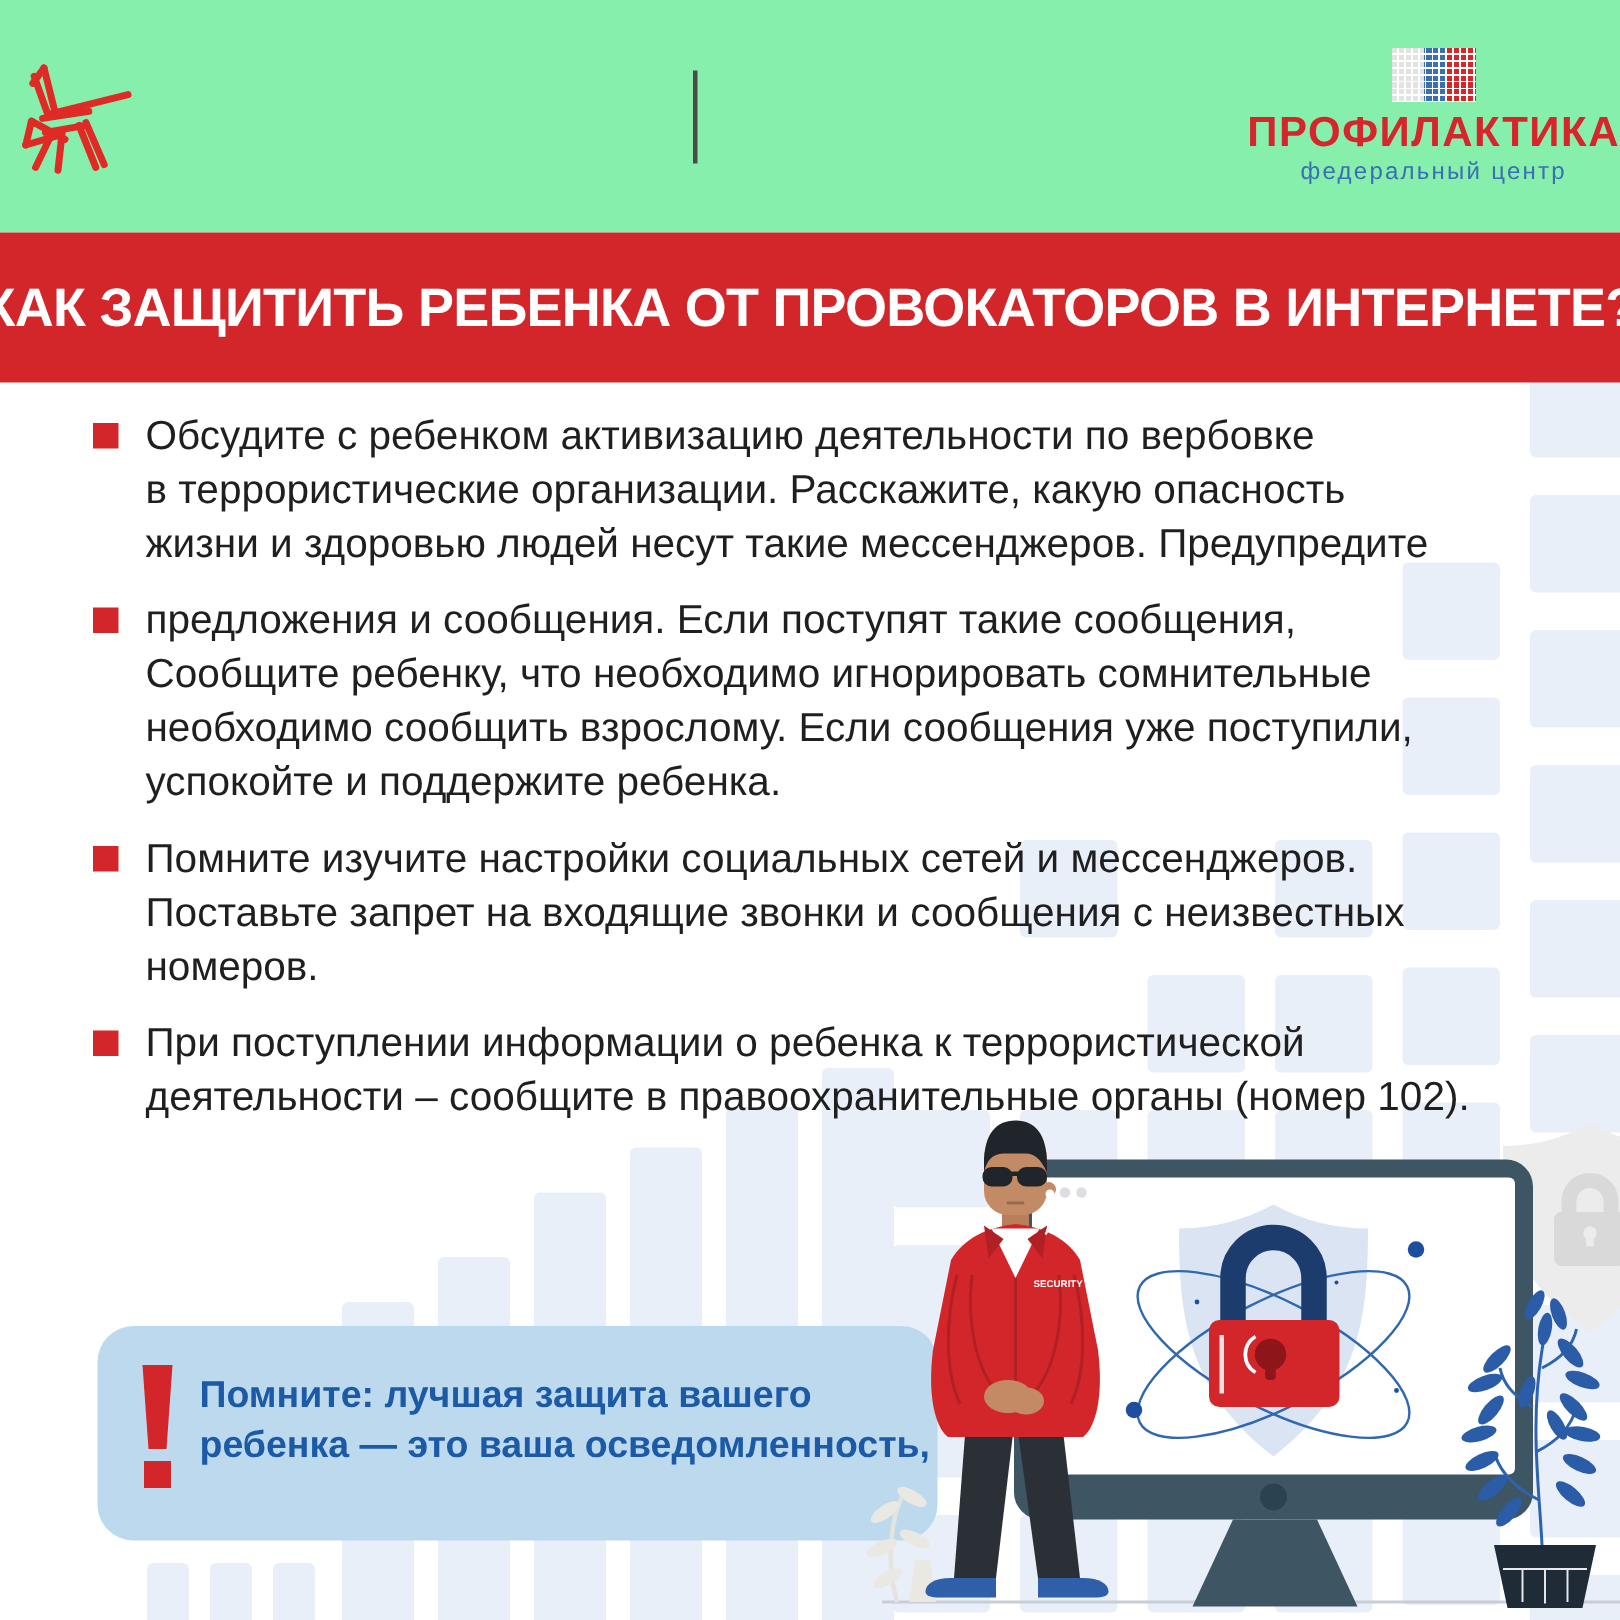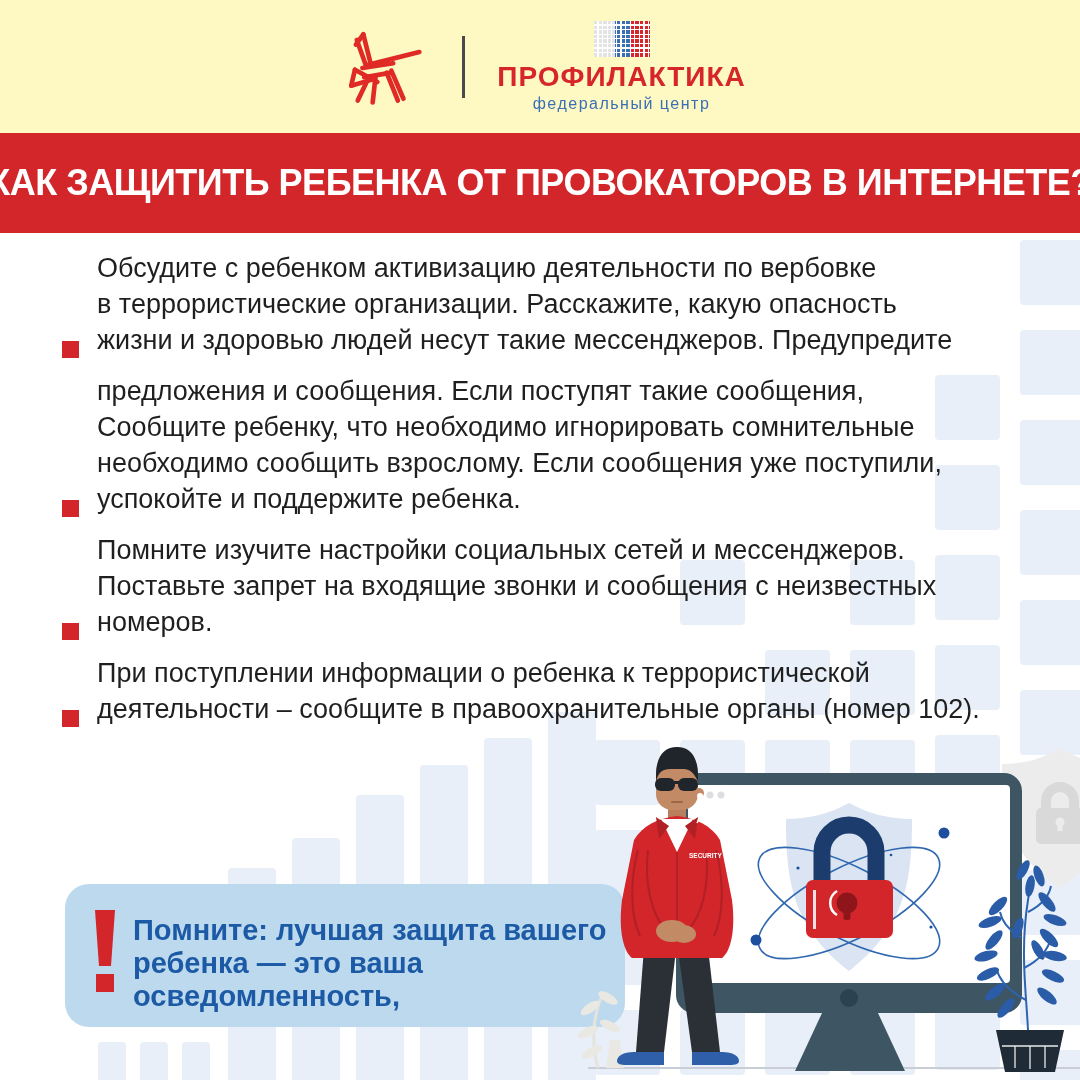--- a/index.html
+++ b/index.html
@@ -5,45 +5,45 @@
   html,body{margin:0;padding:0;}
   body{width:1080px;height:1080px;font-family:"Liberation Sans",sans-serif;}
   .poster{position:relative;width:1080px;height:1080px;background:#ffffff;overflow:hidden;}
 
   
   .bg{position:absolute;inset:0;z-index:0;}
   .tile{position:absolute;width:65px;height:65px;border-radius:4px;background:#E9EFF8;}
   .bar{position:absolute;background:#E9EFF8;border-radius:4px 4px 0 0;}
 
   
-  .header{position:relative;z-index:2;height:133px;display:flex;align-items:center;justify-content:center;gap:32px;background:#fef9c3;}
+  .header{position:relative;z-index:2;height:155px;display:flex;align-items:center;justify-content:space-between;gap:32px;background:#86efac;}
   .divider{width:3px;height:62px;background:#4A4A4A;}
   .brand{display:flex;flex-direction:column;align-items:center;}
   .mosaic{width:56px;height:36px;margin-bottom:6px;
     background:
       repeating-linear-gradient(to right, rgba(255,255,255,0) 0 3.4px, #fff 3.4px 4.6px),
       repeating-linear-gradient(to bottom, rgba(255,255,255,0) 0 3.4px, #fff 3.4px 4.6px),
       linear-gradient(to right,#E3E3E3 0 38%, #3A6FB5 38% 64%, #D6262B 64% 100%);}
   .brand-title{color:#D6262B;font-weight:bold;font-size:28px;letter-spacing:1px;line-height:1;}
   .brand-sub{color:#3A6FB5;font-size:16px;letter-spacing:1.5px;margin-top:5px;line-height:1;}
 
   
   .banner{position:relative;z-index:2;height:100px;background:#D3262A;display:flex;align-items:center;justify-content:center;}
   .banner h1{margin:0;color:#fff;font-size:36px;font-weight:bold;letter-spacing:-0.5px;white-space:nowrap;}
 
   
   .tips{position:relative;z-index:2;padding:17px 40px 0 62px;}
-  .tip{display:flex;align-items:flex-end;margin-bottom:15px;}
+  .tip{display:flex;align-items:flex-start;margin-bottom:15px;}
   .bullet{flex:0 0 auto;width:17px;height:17px;background:#D3262A;margin:10px 18px 0 0;}
   .tip-text{color:#1F1F1F;font-size:27px;line-height:36px;}
 
   
   .note{position:absolute;z-index:3;left:65px;top:884px;width:560px;height:143px;background:#BCD9EE;border-radius:24px;}
   .excl{position:absolute;left:27px;top:26px;}
-  .note-text{position:absolute;left:68px;top:30px;color:#1C5AA5;font-weight:bold;font-size:29px;line-height:33px;}
+  .note-text{position:absolute;left:68px;top:30px;color:#1C5AA5;font-weight:bold;font-size:25px;line-height:33px;}
 
   
   .scene{position:absolute;z-index:4;left:560px;top:700px;width:520px;height:380px;}
 </style>
 </head>
 <body>
 
 <div class="poster">
 
   <div class="bg">

